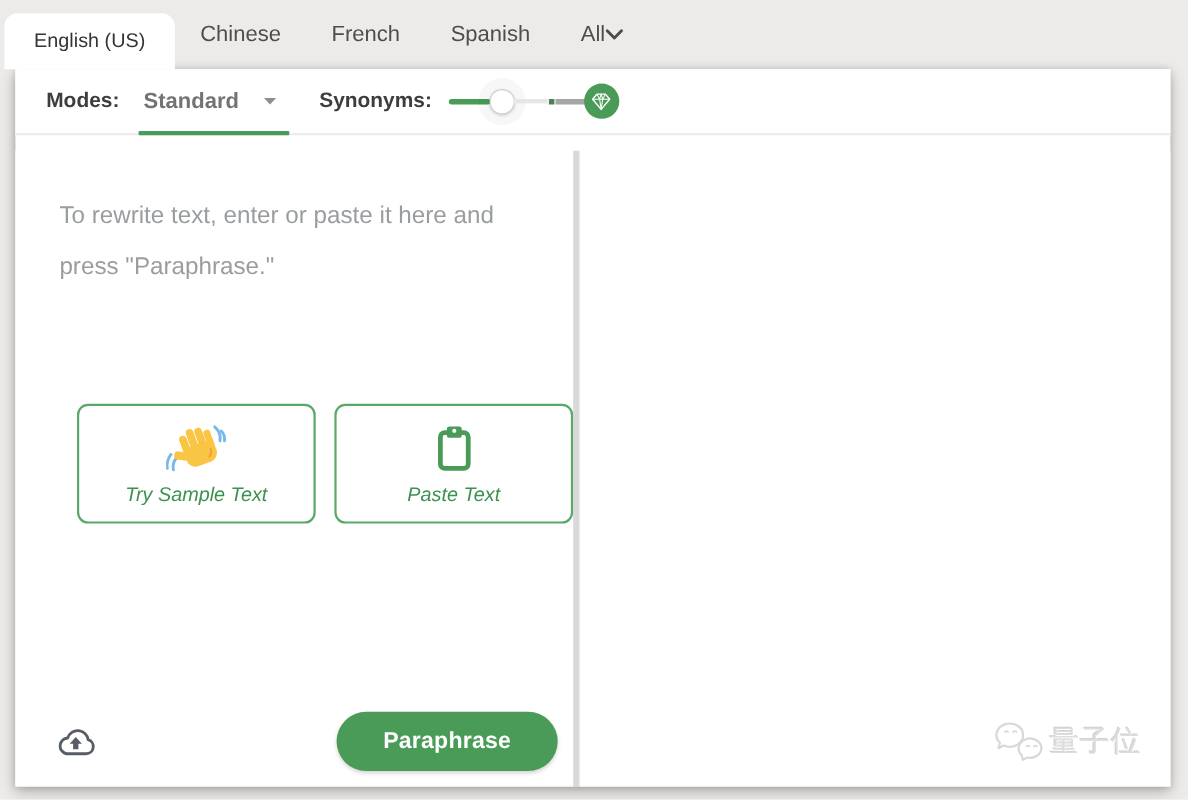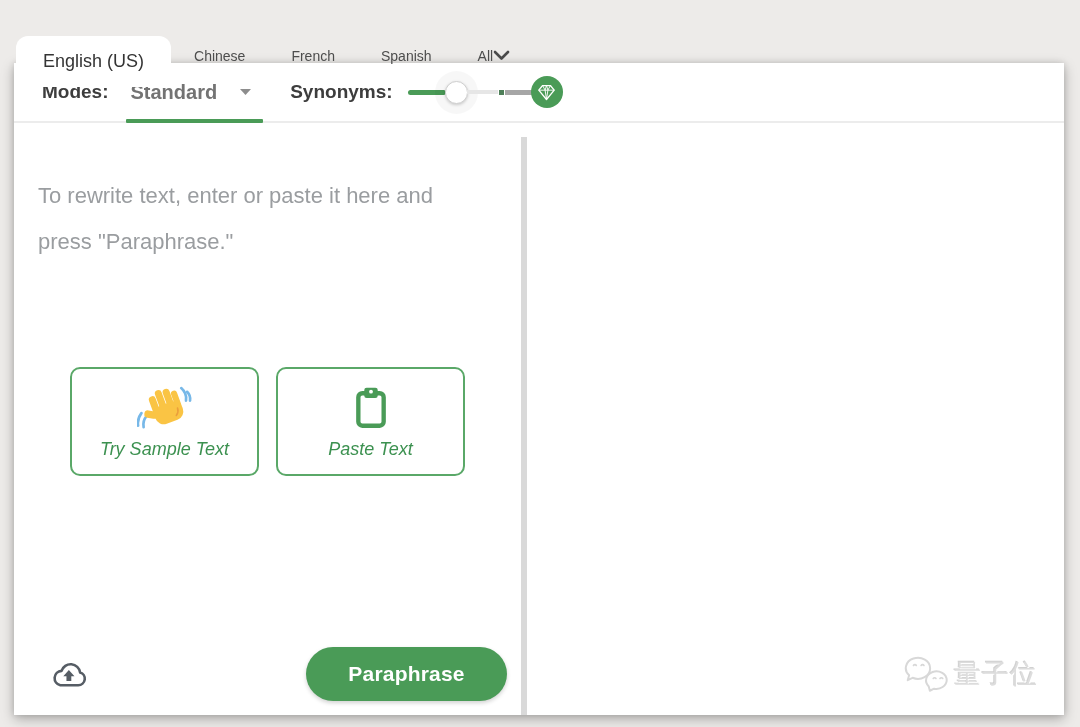--- a/index.html
+++ b/index.html
@@ -6,26 +6,26 @@
   html,body { width:1080px; height:727px; overflow:hidden; }
   body {
     font-family:"Liberation Sans","DejaVu Sans",sans-serif;
     background:#edebe9;
     position:relative;
   }
   .stage { position:absolute; inset:0; }
 
   
   .tabbar {
-    position:absolute; left:16px; top:0; height:63px; right:20px;
-    display:flex; align-items:stretch; z-index:2;margin-top:24px;
+    position:absolute; left:4px; top:0; height:63px; right:20px;
+    display:flex; align-items:stretch; z-index:2;
   }
   .tab {
     display:flex; align-items:center; padding:0 23px;
-    font-size:14px; color:#4d4d4d; cursor:pointer; white-space:nowrap;
+    font-size:20px; color:#4d4d4d; cursor:pointer; white-space:nowrap;
   }
   .tab.active {
     margin-top:12px; background:#ffffff; color:#343434;
     border-radius:12px 12px 0 0; padding:0 27px; font-size:18px;
   }
   .tab-all { }
   .chev { display:block; }
 
   
   .card {
@@ -68,29 +68,29 @@
     margin-left:-2px; cursor:pointer;
   }
 
   
   .panels { position:absolute; top:74px; bottom:0; left:0; right:0; display:flex; }
   .left-panel { width:507px; position:relative; background:#fff; }
   .divider { width:6px; background:#d9d9d9; }
   .right-panel { flex:1; position:relative; background:#fff; }
 
   .placeholder {
-    margin:36px 36px 0 24px; max-width:445px;
+    margin:36px 36px 0 40px; max-width:445px;
     font-size:22px; line-height:46px; color:#9a9da0;
   }
 
   .suggest-cards {
     position:absolute; top:230px; left:56px; display:flex; gap:17px;
   }
   .scard {
-    width:189px; height:109px; background:#fff;
+    width:217px; height:109px; background:#fff;
     border:2px solid #5aa868; border-radius:10px; cursor:pointer;
     display:flex; flex-direction:column; align-items:center; justify-content:center;
     gap:7px; font-family:inherit;
   }
   .scard-label { font-size:18px; font-style:italic; color:#3c9150; }
   .scard .icon { display:flex; align-items:center; justify-content:center; height:48px; }
 
   .upload-btn {
     position:absolute; left:34px; bottom:21px; background:none; border:none;
     cursor:pointer; padding:0; display:block;

